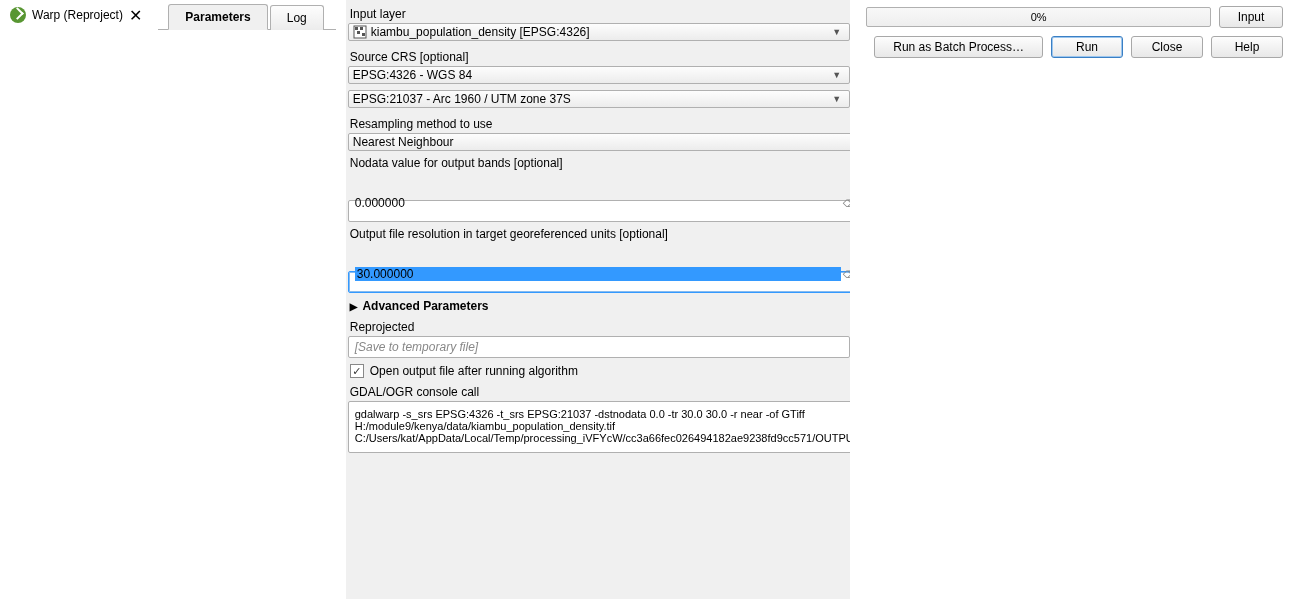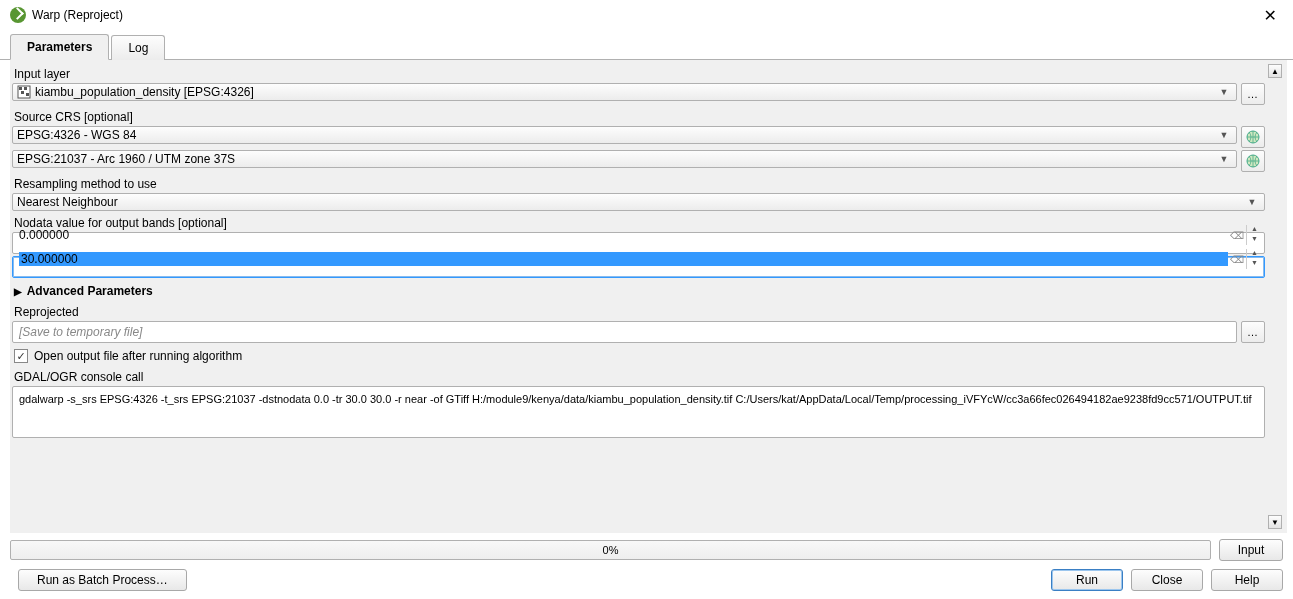--- a/index.html
+++ b/index.html
@@ -1,17 +1,17 @@
 <!DOCTYPE html>
 <html><head>
 <meta charset="utf-8">
 <style>
 * { box-sizing: border-box; margin: 0; padding: 0; }
 body { font-family: "Segoe UI", Tahoma, sans-serif; font-size: 12px; background: #fff; color: #000; }
-.window { width: 1293px; height: 599px; display: flex; flex-direction: column; background: #fff; }
+.window { width: 1293px; height: 599px; display: flex; flex-direction: row; background: #fff; }
 .titlebar { display: flex; align-items: center; padding: 6px 10px; height: 30px; }
 .titlebar .ticon { width: 16px; height: 16px; background: #589632; border-radius: 50%; margin-right: 6px; position: relative; }
 .titlebar .ticon::after { content: ""; position: absolute; width: 7px; height: 7px; border: 2px solid #fff; border-left: none; border-top: none; transform: rotate(-45deg); left: 3px; top: 2px; }
 .titletext { flex: 1; font-size: 12px; }
 .closebtn { font-size: 16px; cursor: pointer; padding: 0 6px; }
 .tabbar { display: flex; align-items: flex-end; padding: 0 10px; border-bottom: 1px solid #b0b0b0; height: 30px; gap: 0; }
 .tab { padding: 5px 16px; border: 1px solid #b0b0b0; border-bottom: none; background: linear-gradient(#fdfdfd,#ececec); border-radius: 3px 3px 0 0; margin-right: 2px; cursor: pointer; position: relative; top: 1px; }
 .tab.active { background: #f0f0f0; border-bottom: 1px solid #f0f0f0; font-weight: bold; }
 .bodyarea { flex: 1; display: flex; overflow: hidden; margin: 0 6px 0 10px; }
 .form { flex: 1; background: #f0f0f0; padding: 4px 4px 4px 2px; overflow: hidden; }
@@ -21,21 +21,21 @@
 .scrollbtn { width: 14px; height: 14px; background: linear-gradient(#fdfdfd,#e3e3e3); border: 1px solid #b0b0b0; display: flex; align-items: center; justify-content: center; font-size: 8px; }
 .scrollbtnbot { margin-top: auto; }
 .lbl { padding: 3px 2px 2px 2px; font-size: 12px; }
 .row { display: flex; align-items: stretch; gap: 4px; margin-bottom: 2px; }
 .combo { flex: 1; display: flex; align-items: center; background: linear-gradient(#fdfdfd,#ececec); border: 1px solid #b0b0b0; border-radius: 2px; height: 18px; padding: 0 4px; }
 .combo .ico { width: 14px; height: 14px; margin-right: 4px; display: inline-flex; align-items: center; justify-content: center; }
 .combo .txt { flex: 1; font-size: 12px; }
 .combo .dd { width: 16px; text-align: center; font-size: 9px; color: #555; }
 .sidebtn { width: 24px; height: 22px; background: linear-gradient(#fdfdfd,#ececec); border: 1px solid #b0b0b0; border-radius: 2px; display: flex; align-items: center; justify-content: center; font-size: 11px; }
 .crsicon { width: 16px; height: 16px; }
-.spinfield { flex: 1; display: flex; align-items: center; background: #fff; border: 1px solid #b0b0b0; border-radius: 2px; height: 22px; padding: 0 2px 16px 6px; }
+.spinfield { flex: 1; display: flex; align-items: center; background: #fff; border: 1px solid #b0b0b0; border-radius: 2px; height: 22px; padding: 0 2px 16px 6px; margin-top: 28px; }
 .spinfield.focus { border: 1px solid #3399ff; box-shadow: 0 0 0 1px #88bbee inset; }
 .spinfield .val { flex: 1; font-size: 12px; }
 .spinfield.focus .val { background: #3399ff; color: #000000; padding: 0 2px; display: inline-block; }
 .spinfield .clr { width: 18px; text-align: center; color: #888; font-size: 10px; }
 .spinbtns { width: 16px; display: flex; flex-direction: column; }
 .spinbtns div { height: 10px; font-size: 7px; text-align: center; line-height: 8px; color: #555; border-left: 1px solid #ccc; }
 .adv { display: flex; align-items: center; font-weight: bold; padding: 4px 2px; gap: 5px; }
 .adv .tri { font-size: 10px; }
 .textfield { flex: 1; background: #fff; border: 1px solid #b0b0b0; border-radius: 2px; height: 22px; padding: 0 6px; display: flex; align-items: center; }
 .textfield .ph { color: #888; font-style: italic; }
@@ -133,20 +133,21 @@
           <div class="spinfield">
             <span class="val">0.000000</span>
             <span class="clr">⌫</span>
             <span class="spinbtns">
                 <div>▲</div>
                 <div>▼</div>
               </span>
           </div>
         </div>
 
+        <div class="lbl">Output file resolution in target georeferenced units [optional]</div>
         <div class="row">
           <div class="spinfield focus">
             <span class="val">30.000000</span>
             <span class="clr">⌫</span>
             <span class="spinbtns">
                 <div>▲</div>
                 <div>▼</div>
               </span>
           </div>
         </div>

